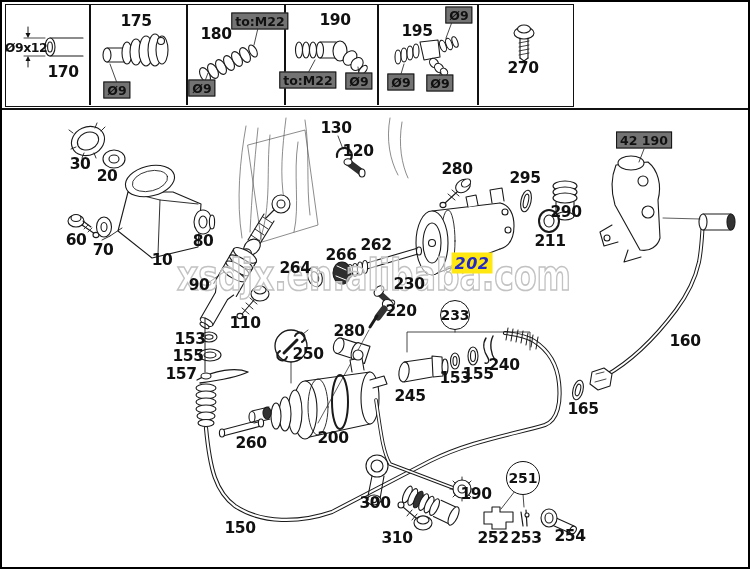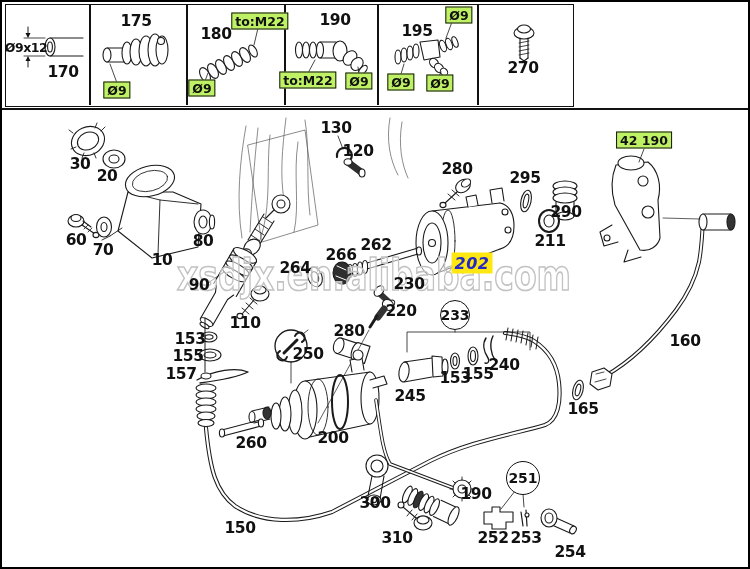--- a/index.html
+++ b/index.html
@@ -6,21 +6,21 @@
   #stage{position:relative;width:750px;height:569px;background:#fff;overflow:hidden;
          font-family:"DejaVu Sans","Liberation Sans",sans-serif;}
   .frame{position:absolute;inset:0;border:2.5px solid #000;pointer-events:none;}
   .topline{position:absolute;left:0;top:108px;width:750px;height:1.5px;background:#111;}
   .boxrow{position:absolute;left:5px;top:4px;width:567px;height:101px;border:1.5px solid #111;}
   .divider{position:absolute;top:4px;height:101px;width:1.5px;background:#111;}
   svg{position:absolute;left:0;top:0;}
   .plabel{position:absolute;transform:translate(-50%,-50%);font-weight:700;font-size:15.5px;
           color:#111;white-space:nowrap;letter-spacing:-0.5px;}
   .btag{position:absolute;transform:translate(-50%,-50%);font-weight:700;font-size:12.5px;
-        color:#111;background:#bef264;border:1.4px solid #111;padding:0 3px;line-height:15px;white-space:nowrap;}
+        color:#111;background:#737373;border:1.4px solid #111;padding:0 3px;line-height:15px;white-space:nowrap;}
   .ctag{position:absolute;transform:translate(-50%,-50%);font-weight:700;font-size:14px;color:#111;
         background:#fff;border:1.4px solid #111;border-radius:50%;display:flex;align-items:center;justify-content:center;}
   .hl{position:absolute;transform:translate(-50%,-50%);font-weight:700;font-style:italic;font-size:16px;
       padding:1px 3px;letter-spacing:0.5px;}
 </style>
 </head>
 <body>
 
 <div id="stage">
 
@@ -465,21 +465,21 @@
     <div class="plabel" style="left: 685px; top: 341px;">160</div>
     <div class="plabel" style="left: 583px; top: 409px;">165</div>
     <div class="plabel" style="left: 333px; top: 438px;">200</div>
     <div class="plabel" style="left: 251px; top: 443px;">260</div>
     <div class="plabel" style="left: 240px; top: 528px;">150</div>
     <div class="plabel" style="left: 375px; top: 503px;">300</div>
     <div class="plabel" style="left: 397px; top: 538px;">310</div>
     <div class="plabel" style="left: 476px; top: 494px;">190</div>
     <div class="plabel" style="left: 493px; top: 538px;">252</div>
     <div class="plabel" style="left: 526px; top: 538px;">253</div>
-    <div class="plabel" style="left: 570px; top: 552px;">254</div>
+    <div class="plabel" style="left: 570px; top: 536px;">254</div>
     <div class="btag" style="left: 117px; top: 90px;">Ø9</div>
     <div class="btag" style="left: 260px; top: 21px;">to:M22</div>
     <div class="btag" style="left: 202px; top: 88px;">Ø9</div>
     <div class="btag" style="left: 308px; top: 80px;">to:M22</div>
     <div class="btag" style="left: 359px; top: 81px;">Ø9</div>
     <div class="btag" style="left: 459px; top: 15px;">Ø9</div>
     <div class="btag" style="left: 401px; top: 82px;">Ø9</div>
     <div class="btag" style="left: 440px; top: 83px;">Ø9</div>
     <div class="btag" style="left: 644px; top: 140px;">42 190</div>
     <div class="ctag" style="left: 455px; top: 315px; width: 28px; height: 28px;">233</div>

